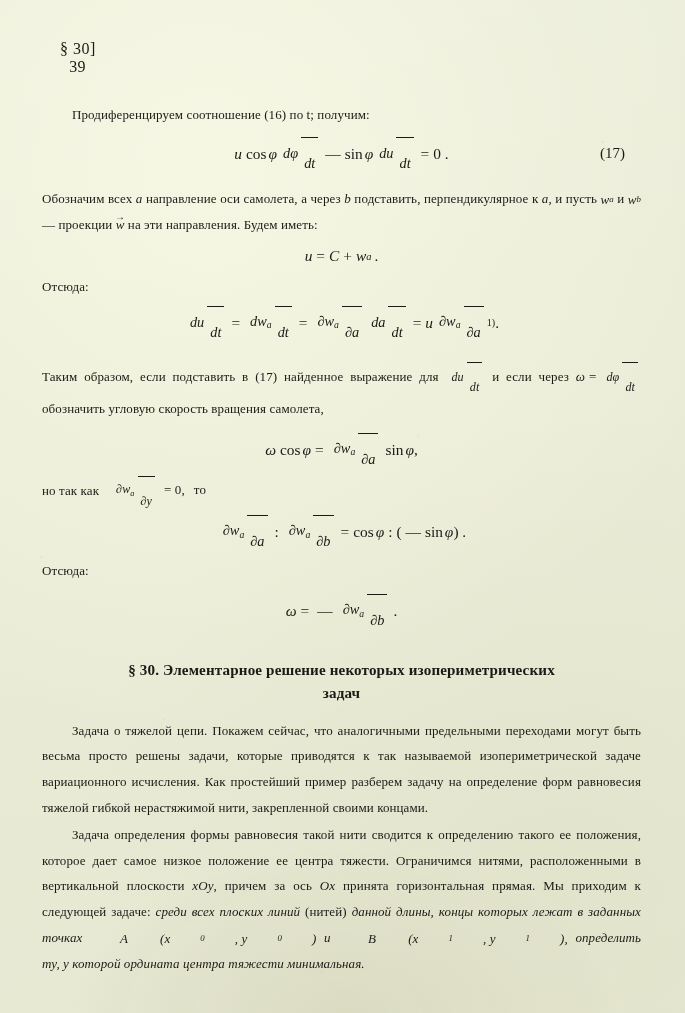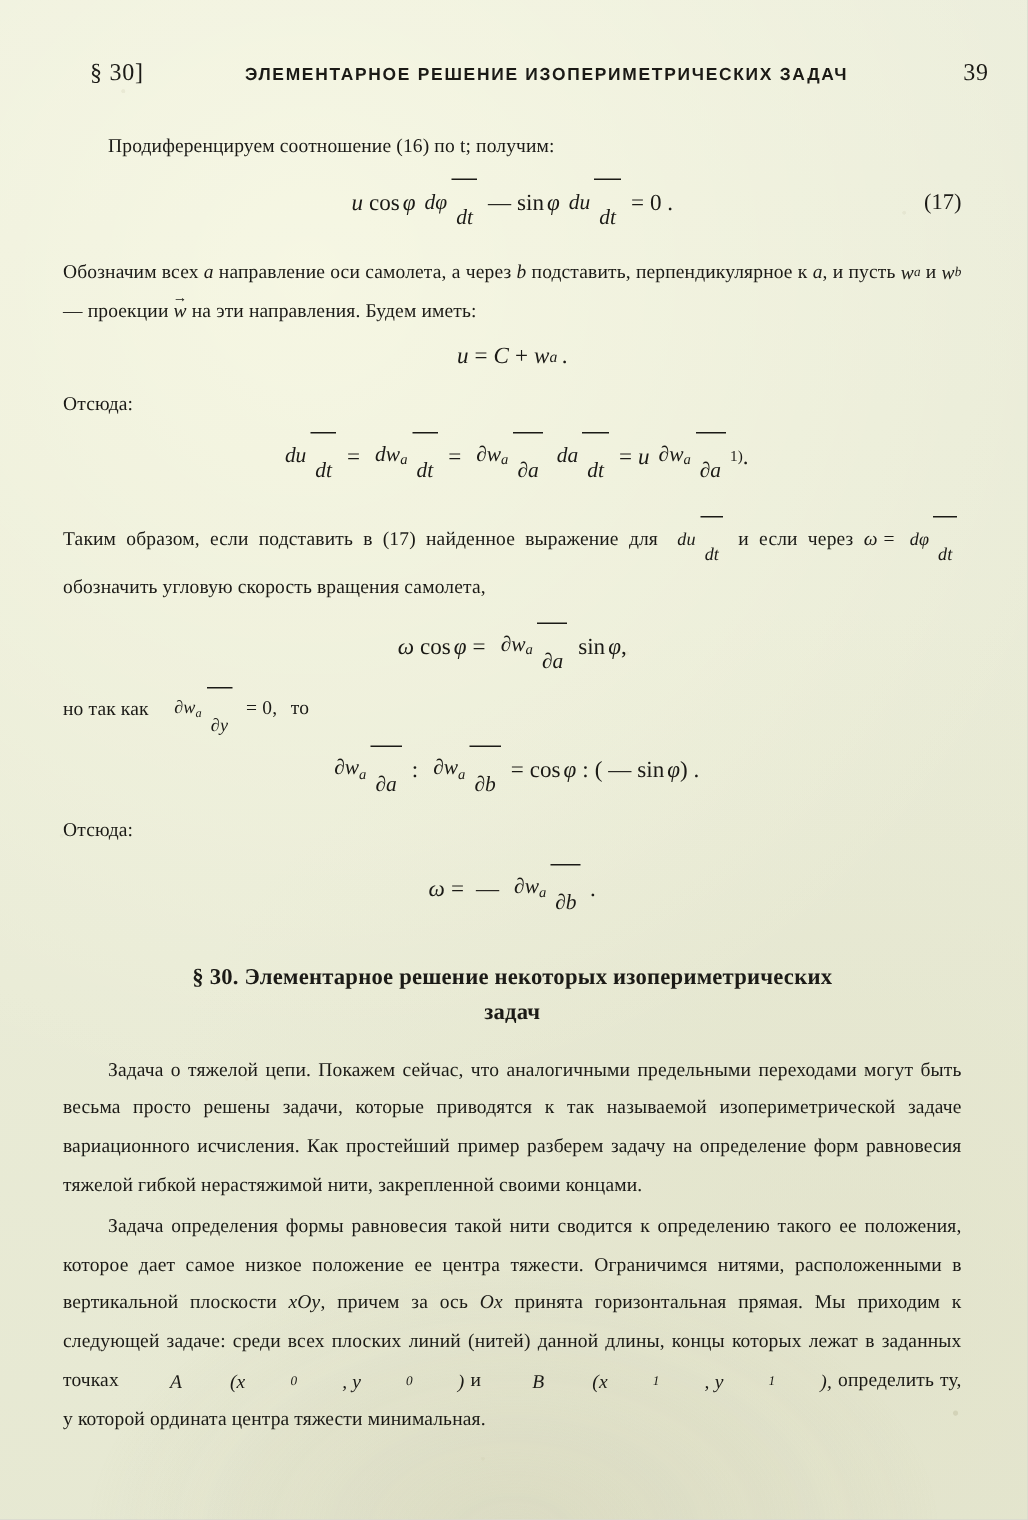--- a/index.html
+++ b/index.html
@@ -42,20 +42,21 @@
     z-index: 2;
     padding: 0;
   }
 
   
   .runhead {
     display: flex;
     align-items: baseline;
     padding: 40px 26px 0 60px;
     font-size: 12.5px;
+    flex-direction: column;
   }
   .runhead-section {
     font-size: 16px;
     letter-spacing: 0.5px;
     white-space: nowrap;
     font-family: "Liberation Serif", serif;
   }
   .runhead-title {
     flex: 1;
     text-align: center;
@@ -96,21 +97,21 @@
   .eqline {
     display: flex;
     align-items: center;
     justify-content: center;
     position: relative;
     font-size: 15.4px;
     margin: 9px 0;
   }
   .eqline .eqnum {
     position: absolute;
-    right: 0;
+    right: 16px;
     font-size: 15px;
   }
   .mathrow {
     display: inline-flex;
     align-items: center;
     gap: 0;
     white-space: nowrap;
   }
   .mi { font-style: italic; font-family: "Liberation Serif", serif; }
   .mo { font-style: normal; padding: 0 4px; }
@@ -162,31 +163,30 @@
   .secthead {
     text-align: center;
     font-weight: bold;
     font-size: 15.1px;
     line-height: 23px;
     letter-spacing: 0.15px;
     padding: 0 34px;
     margin: 0;
   }
   .secthead .l2 { display: block; }
-  .ital-run { }
+  .ital-run { font-style: italic; }
 </style>
 </head>
 <body>
 
 <div class="page">
   <div class="content">
 
     <div class="runhead">
       <span class="runhead-section">§ 30]</span>
-      <span class="runhead-title">ЭЛЕМЕНТАРНОЕ РЕШЕНИЕ ИЗОПЕРИМЕТРИЧЕСКИХ ЗАДАЧ</span>
       <span class="runhead-page">39</span>
     </div>
 
     <div class="body">
 
       <div class="gap-sm"></div>
       <p class="para indent tight">Продиференцируем соотношение (16) по t; получим:</p>
 
       <div class="eqline">
         <span class="mathrow">

